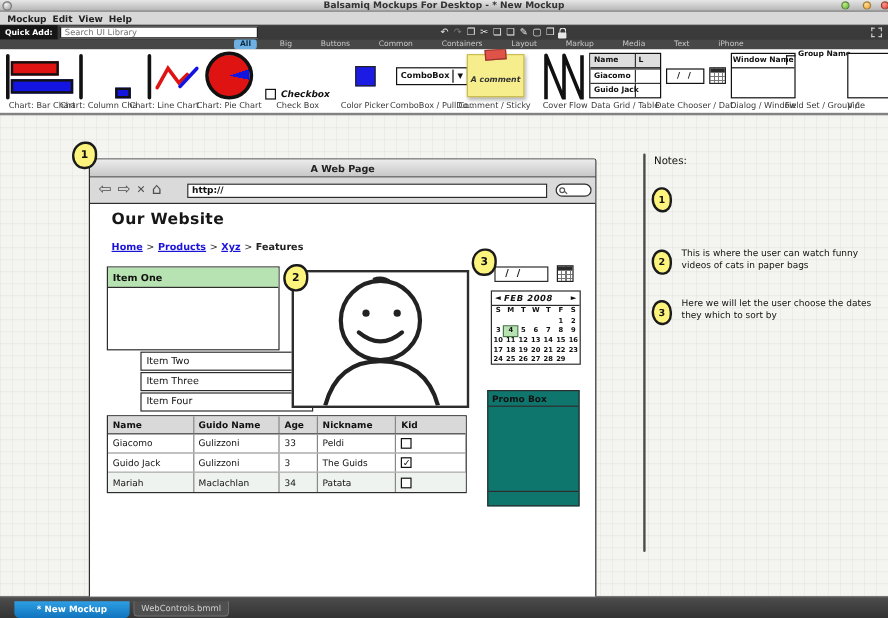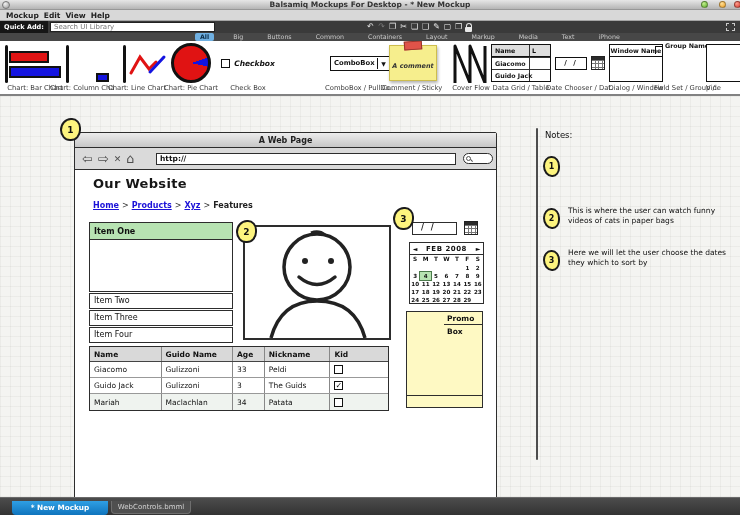--- a/index.html
+++ b/index.html
@@ -149,42 +149,42 @@
   #breadcrumb { position:absolute; left:18px; top:68px; font-size:8px; font-weight:bold; color:#222; }
   .bc-link { color:#1b12d8; text-decoration:underline; }
   .bc-sep { color:#333; margin:0 3px; font-weight:normal; }
 
   
   #list-widget { position:absolute; left:14px; top:89px; width:144px; }
   #list-box1 { position:relative; width:144px; height:70px; border:1.7px solid #2d2d2d; background:#fff; }
   #list-sel { height:17px; background:#b7e3b2; border-bottom:1.4px solid #2d2d2d; font-size:8px;
     font-weight:bold; color:#111; line-height:17px; padding-left:4px; }
   .list-row { position:relative; width:144px; height:16px; border:1.7px solid #2d2d2d; background:#fff;
-    font-size:8px; color:#111; line-height:13px; padding-left:4px; margin-top:1px; }
+    font-size:8px; color:#111; line-height:13px; padding-left:4px; margin-top:1px;margin-left:28px; }
 
   
   #image-widget { position:absolute; left:168px; top:92px; width:148px; height:115px; background:#fff;
     border:2px solid #2d2d2d; }
 
   
   #date-field { position:absolute; left:337px; top:89px; width:45px; height:13px; border:1.7px solid #2d2d2d;
     background:#fff; font-size:8px; font-weight:bold; color:#111; line-height:10px; padding-left:8px; letter-spacing:2px; }
   #cal-btn { position:absolute; left:389px; top:88px; }
   #calendar { position:absolute; left:334px; top:109px; width:75px; height:62px; border:1.7px solid #2d2d2d; background:#fff; }
   #cal-header { height:12px; border-bottom:1.2px solid #2d2d2d; display:flex; align-items:center;
     font-size:7px; font-weight:bold; color:#111; }
-  #cal-month { flex:1; text-align:center; letter-spacing:.5px; }
+  #cal-month { flex:1; letter-spacing:.5px;font-style:italic; }
   .cal-nav { width:10px; text-align:center; font-size:6px; }
   #cal-days, .cal-week { display:grid; grid-template-columns:repeat(7,1fr); }
   #cal-days span { font-size:5.8px; font-weight:bold; text-align:center; line-height:9px; color:#111; }
   .cal-week span { font-size:5.6px; font-weight:bold; text-align:center; line-height:8px; color:#111; }
   .cal-week span.sel { background:#b7e3b2; outline:1px solid #4a7a4a; }
 
   
-  #promo { position:absolute; left:331px; top:178px; width:77px; height:97px; border:1.7px solid #2d2d2d; background:#fef9c3;padding-left:37px; }
+  #promo { position:absolute; left:331px; top:192px; width:77px; height:97px; border:1.7px solid #2d2d2d; background:#0f766e; }
   #promo-title { height:13px; border-bottom:1.7px solid #2d2d2d; font-size:7.5px; font-weight:bold;
     color:#111; line-height:13px; padding-left:3px; }
   #promo-footer { position:absolute; bottom:0; left:0; right:0; height:12px; border-top:1.7px solid #2d2d2d; }
 
   
   #data-table { position:absolute; left:14px; top:213px; width:300px; border:1.7px solid #2d2d2d; background:#fff; }
   .t-row { display:flex; height:16px; }
   .t-head { height:15px; background:#d9d9d9; border-bottom:1.5px solid #444; }
   .t-cell { border-right:1px solid #888; padding-left:4px; font-size:7.5px; color:#111;
     display:flex; align-items:center; overflow:hidden; white-space:nowrap; }
@@ -301,29 +301,35 @@
     </div>
 
     <div class="lib-item" style="left:160px;width:62px">
       <div class="thumb">
           <div class="piechart"></div>
         </div>
       <div class="lib-label">Chart: Pie Chart</div>
     </div>
 
     <div class="lib-item" style="left:217px;width:62px">
-      <div class="thumb" style="align-items:center">
+      <div class="thumb" style="align-items:flex-end">
           <div class="cb-row">
         <span class="sketch-cb"></span>
         <span class="cb-label">Checkbox</span>
       </div>
         </div>
       <div class="lib-label">Check Box</div>
     </div>
 
+    <div class="lib-item" style="left:274px;width:60px">
+      <div class="thumb" style="align-items:center">
+          <div class="colorchip"></div>
+        </div>
+      <div class="lib-label">Color Picker</div>
+    </div>
 
     <div class="lib-item" style="left:325px;width:70px">
       <div class="thumb" style="align-items:center">
           <div class="combo">
         <span class="combo-text">ComboBox</span>
         <span class="combo-arrow">▼</span>
       </div>
         </div>
       <div class="lib-label">ComboBox / PullDo...</div>
     </div>

